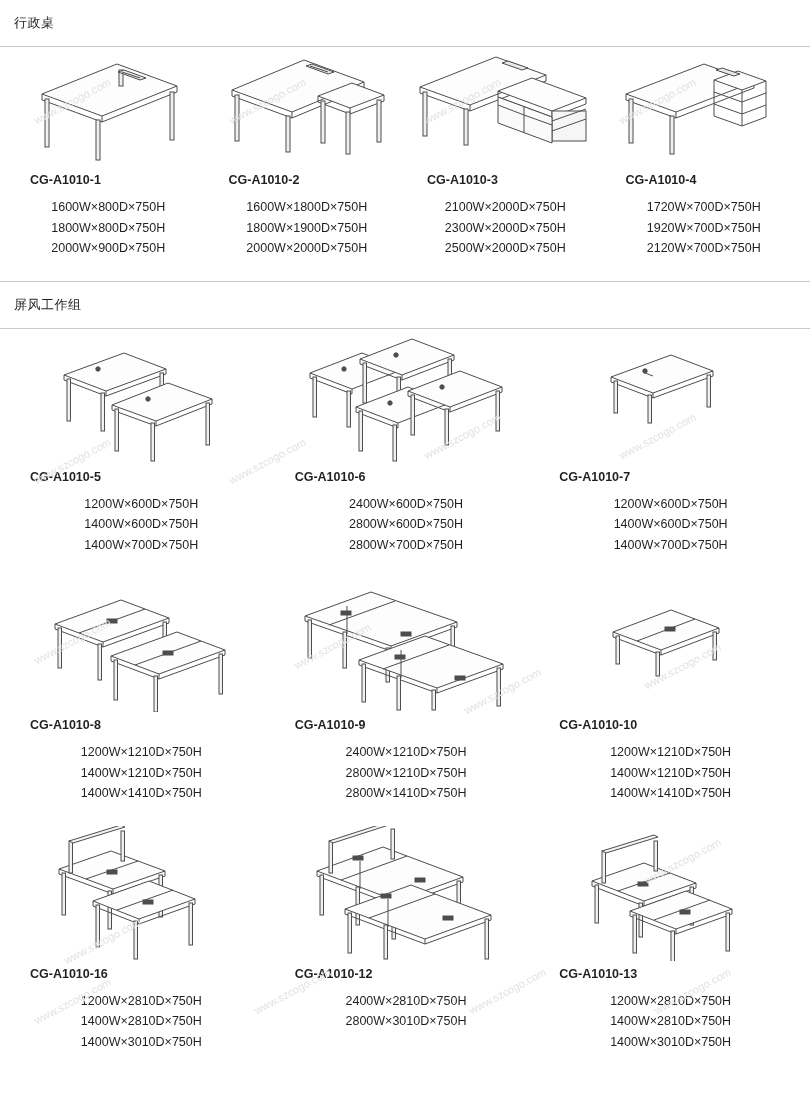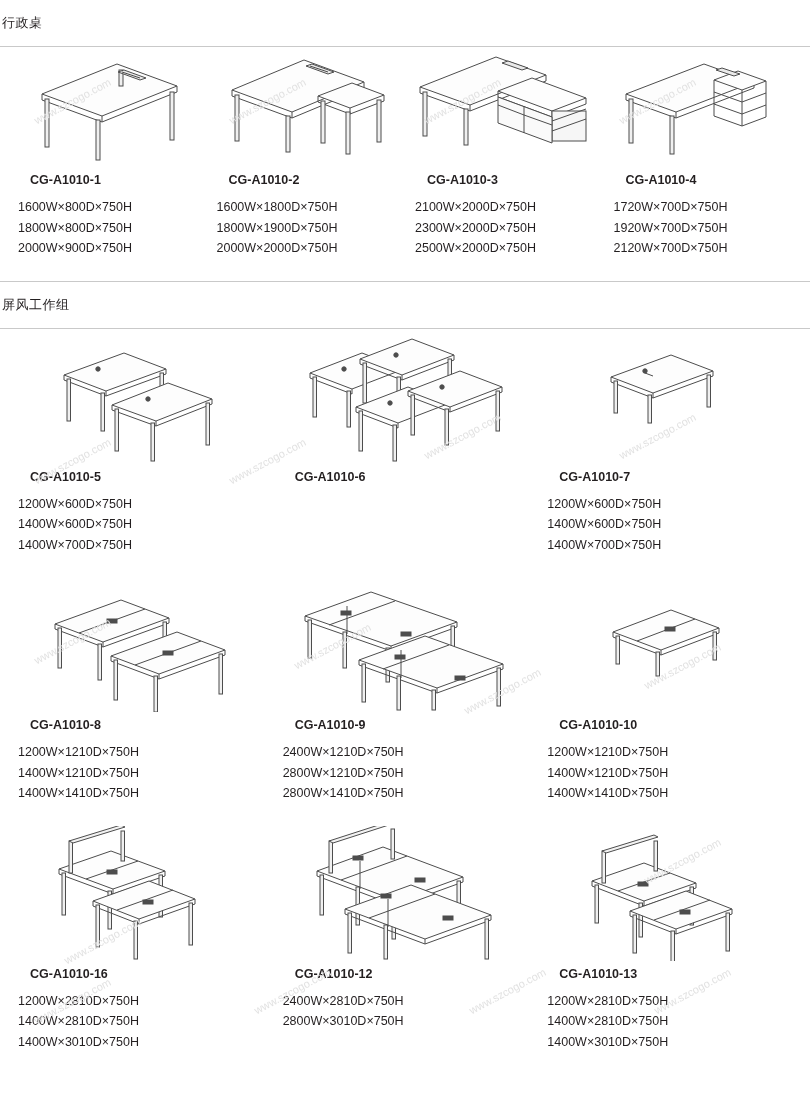--- a/index.html
+++ b/index.html
@@ -9,21 +9,21 @@
     background: #ffffff;
     font-family: "Liberation Sans", "DejaVu Sans", sans-serif;
     color: #231f20;
   }
   .page { width: 810px; position: relative; overflow: hidden; }
 
   .section { position: relative; }
   .section-header {
     font-size: 13px;
     color: #231f20;
-    padding: 14px 14px 8px 2px;
+    padding: 14px 14px 8px 14px;
     letter-spacing: 0.5px;
   }
   .rule {
     border: 0;
     border-top: 1px solid #c9c9c9;
     margin: 6px 0 0 0;
     width: 100%;
   }
 
   .grid {
@@ -50,21 +50,21 @@
   .figure.tall { height: 135px; }
   .figure svg { display: block; overflow: visible; }
 
   .code {
     font-size: 12.5px;
     color: #231f20;
     padding: 6px 0 10px 14px;
     white-space: nowrap;
     font-weight: bold;
   }
-  .specs { padding-left: 2px; }
+  .specs { padding-left: 2px; text-align: center; }
   .spec-line {
     font-size: 12.5px;
     color: #231f20;
     line-height: 20.5px;
     white-space: nowrap;
   }
 
   
   .wm {
     position: absolute;
@@ -268,20 +268,25 @@
               <rect x="145" y="78" width="3.5" height="36" fill="#f0f0f0"></rect>
               <rect x="196" y="60" width="3.5" height="40" fill="#f0f0f0"></rect>
               <circle cx="44" cy="38" r="2.2" fill="#4d4d4d"></circle>
               <circle cx="96" cy="24" r="2.2" fill="#4d4d4d"></circle>
               <circle cx="90" cy="72" r="2.2" fill="#4d4d4d"></circle>
               <circle cx="142" cy="56" r="2.2" fill="#4d4d4d"></circle>
             </g>
           </svg>
         </div>
         <div class="code">CG-A1010-6</div>
+        <div class="specs">
+          <div class="spec-line">2400W×600D×750H</div>
+          <div class="spec-line">2800W×600D×750H</div>
+          <div class="spec-line">2800W×700D×750H</div>
+        </div>
       </div>
 
       <div class="cell c3">
         <div class="figure tall">
           <svg width="150" height="130" viewBox="0 0 150 130">
             <g fill="none" stroke="#4d4d4d" stroke-width="1">
               <polygon points="16,46 76,24 118,40 58,62" fill="#fdfdfd"></polygon>
               <polyline points="16,46 16,51 58,67 58,62"></polyline>
               <polyline points="58,67 118,45 118,40"></polyline>
               <rect x="19" y="50" width="3.5" height="32" fill="#f0f0f0"></rect>

